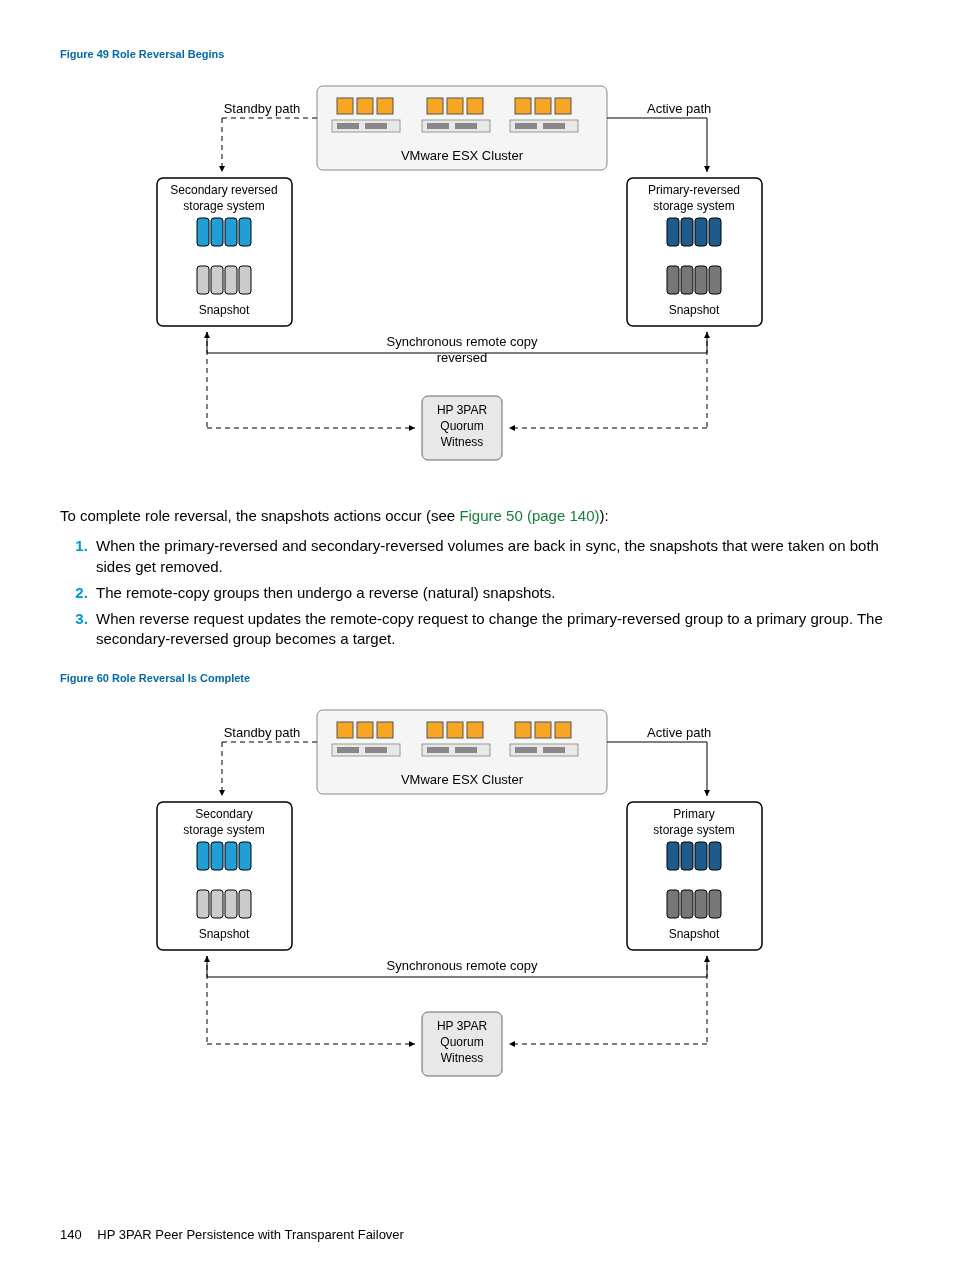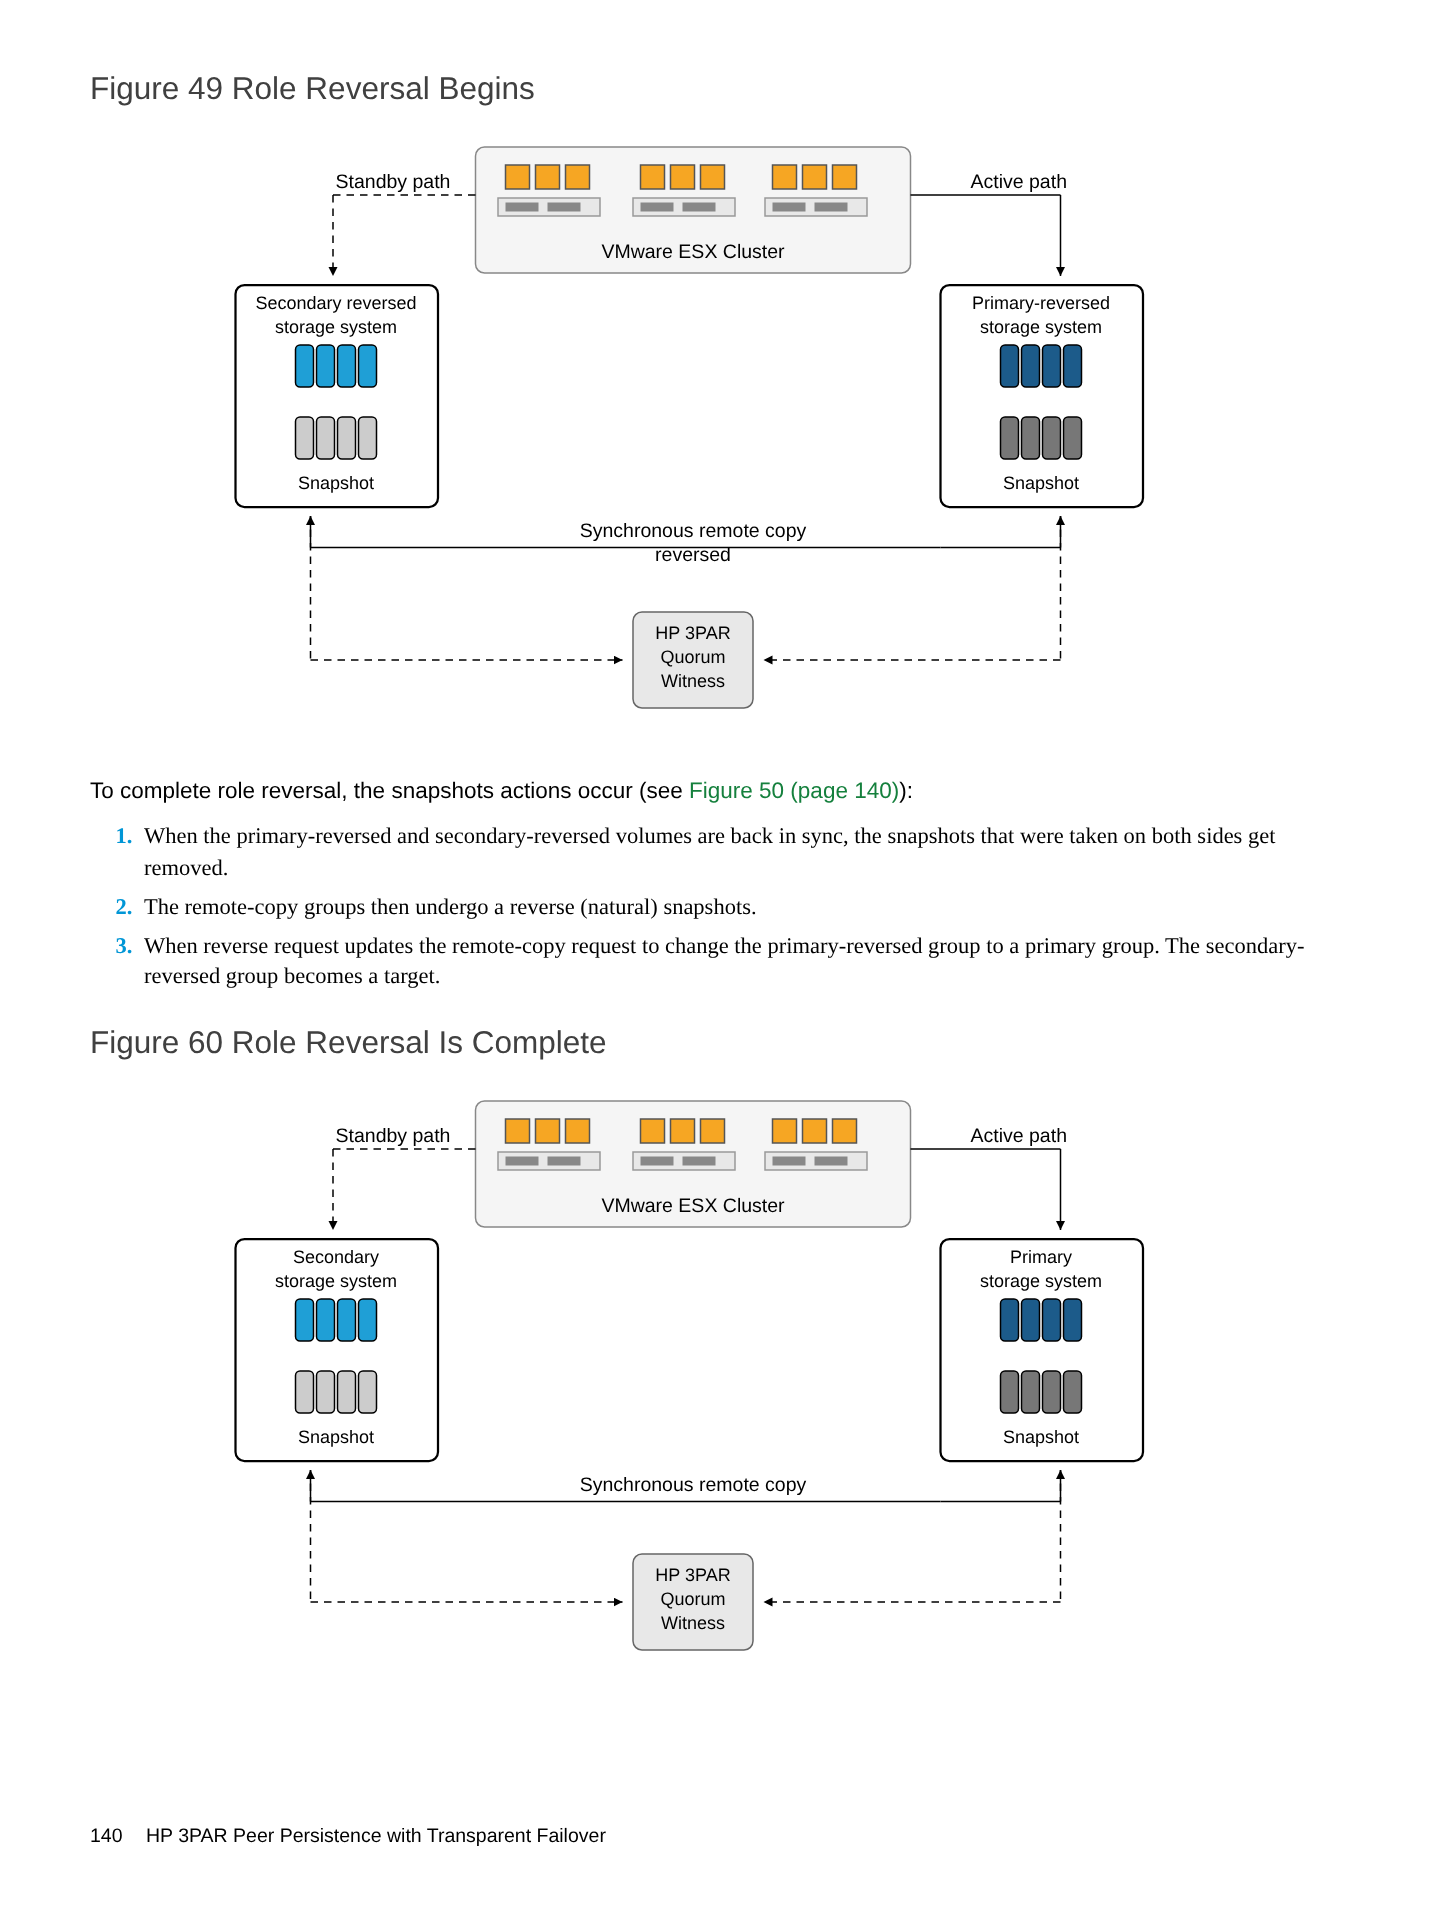--- a/index.html
+++ b/index.html
@@ -6,54 +6,53 @@
     font-family: Arial, Helvetica, sans-serif;
     margin: 0;
     padding: 48px 60px 40px 60px;
     width: 954px;
     box-sizing: border-box;
     color: #000;
     background: #fff;
     font-size: 15px;
   }
   .figure-caption {
-    color: #404040;
-    font-weight: normal;
-    font-size: 21px;
+    color: #0369a1;
+    font-weight: bold;
+    font-size: 11px;
     margin-bottom: 18px;
   }
   .diagram-wrap {
     display: flex;
     justify-content: center;
     margin-bottom: 28px;
   }
   svg { display:block; }
   .body-text {
     margin: 6px 0 10px 0;
     line-height: 1.35;
   }
   .link-style { color: #15803d; }
   ol.steps {
     padding-left: 32px;
     margin-top: 4px;
     margin-bottom: 22px;
-    font-family: Liberation Serif, serif;
   }
   ol.steps li {
     margin-bottom: 6px;
     line-height: 1.35;
     padding-left: 4px;
   }
   ol.steps li::marker {
     color: #0096d6;
     font-weight: bold;
   }
   .footer {
     position: absolute;
-    bottom: 40px;
+    bottom: 29px;
     left: 60px;
     font-size: 13px;
   }
   .page-no {
     margin-right: 12px;
   }
 </style>
 </head>
 <body>
 

